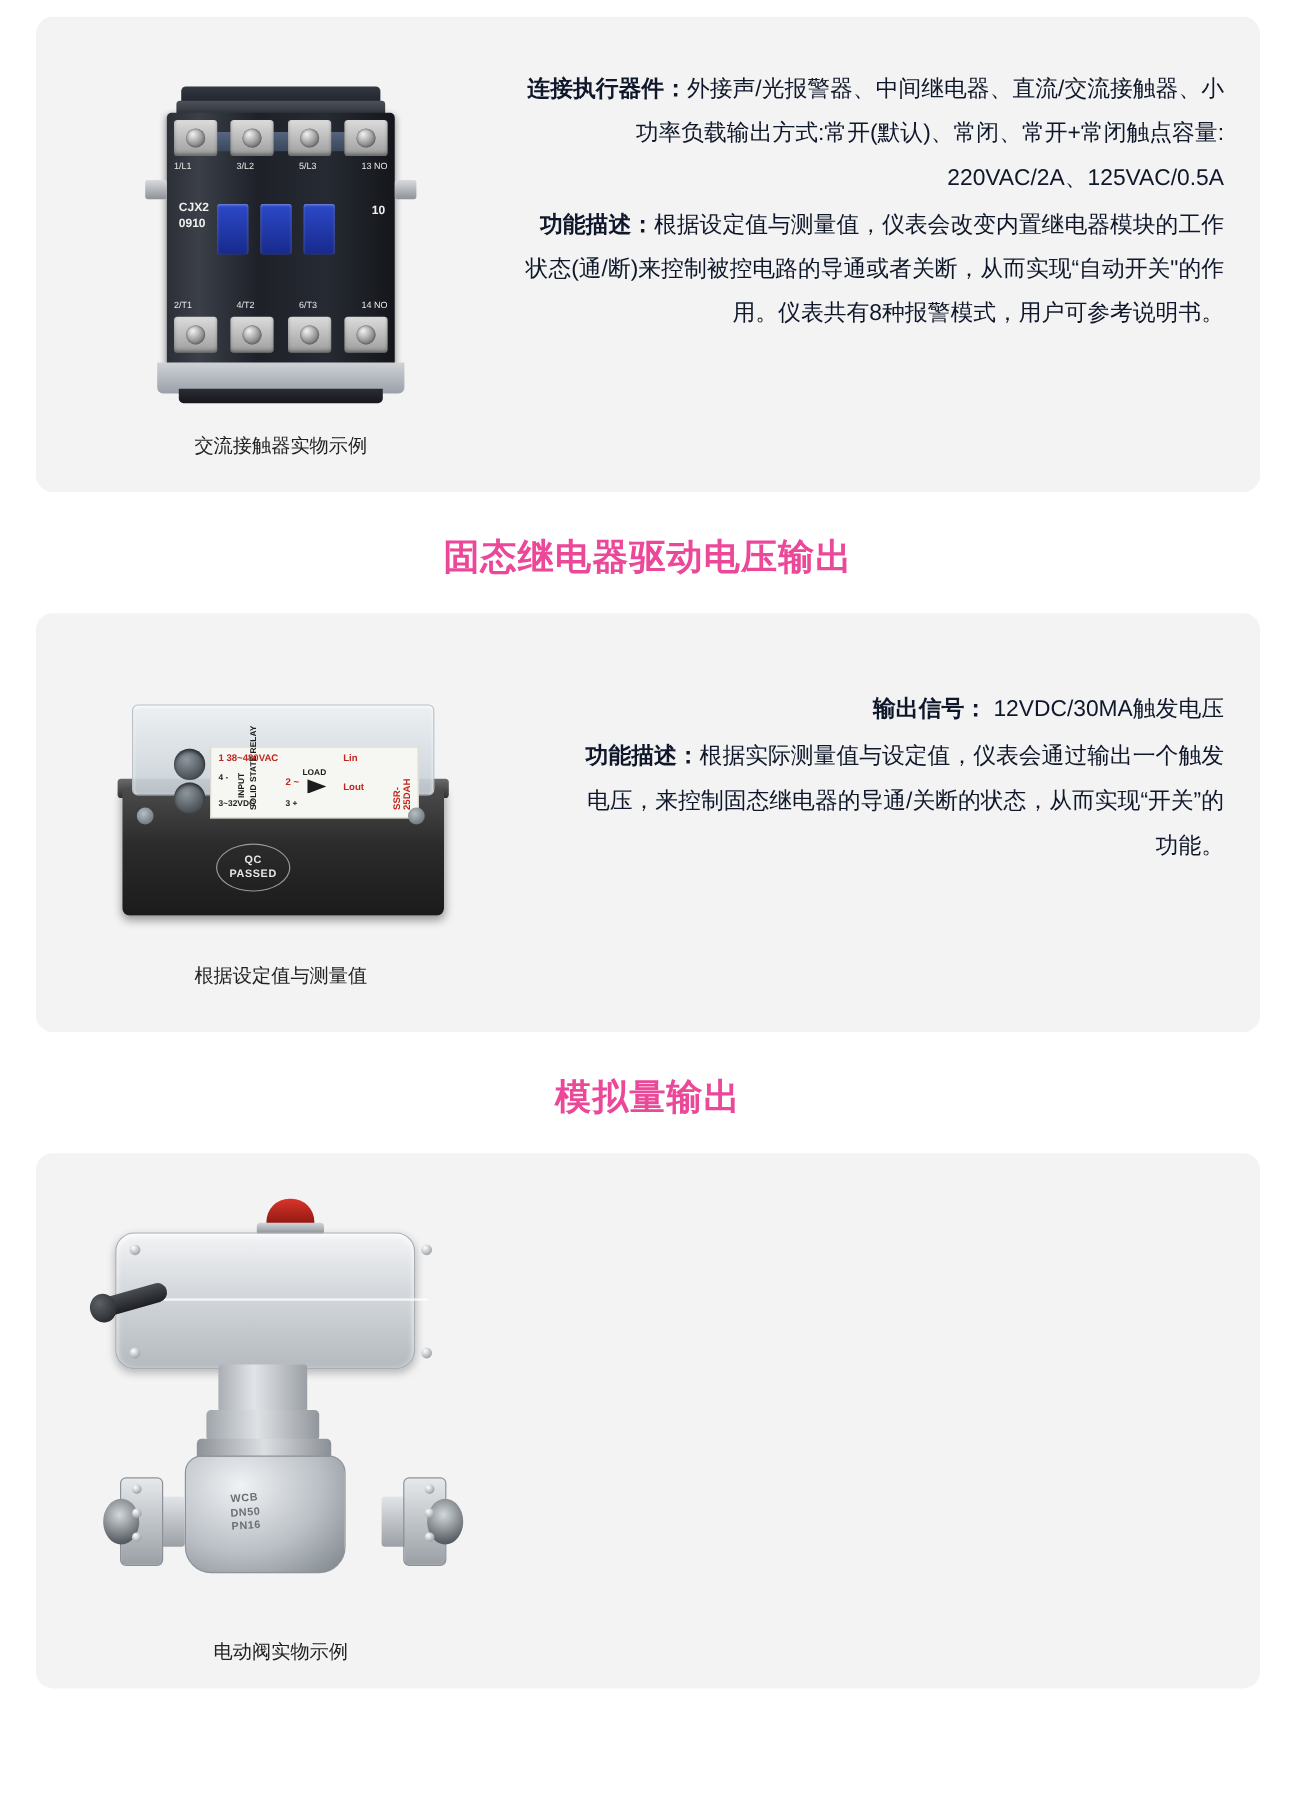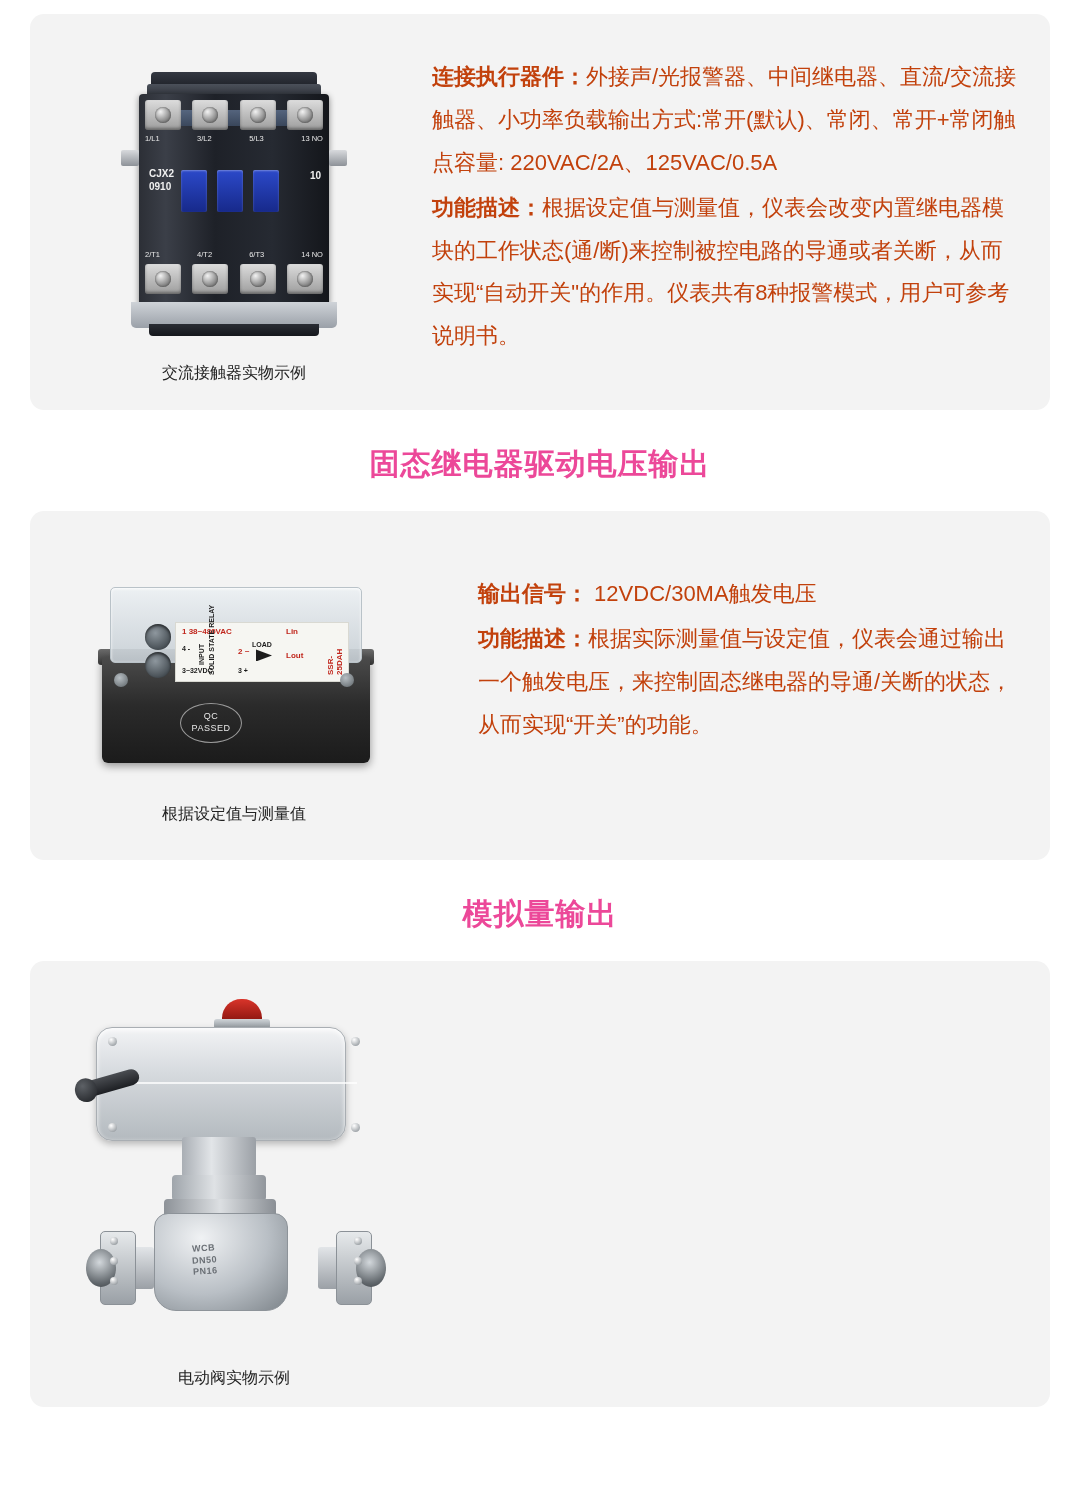--- a/index.html
+++ b/index.html
@@ -56,25 +56,25 @@
     color: #222;
     margin-top: 12px;
     text-align: center;
     line-height: 1.4;
   }
   .card-body {
     flex: 1 1 auto;
     padding: 8px 6px 6px 18px;
   }
   .para {
-    font-size: 22px;
+    font-size: 19px;
     line-height: 1.95;
-    color: #c2410c;
+    color: #0f172a;
     margin: 0 0 2px 0;
-    text-align: left;
+    text-align: right;
   }
   .para .lbl {
     font-weight: 700;
   }
 
   
   .card.c1 { padding-top: 26px; padding-bottom: 26px; }
   .card.c1 .card-body { padding-top: 16px; }
   .card.c2 { padding-top: 34px; padding-bottom: 34px; }
   .card.c2 .card-body { padding-top: 28px; padding-left: 64px; }
@@ -285,21 +285,21 @@
     left: 96px; top: 142px;
     width: 62px; height: 40px;
     border-radius: 50%;
     border: 1px solid #9a9a9a;
     color: #e8e8e8;
     font-size: 9px;
     text-align: center;
     line-height: 1.25;
     padding-top: 7px;
     box-sizing: border-box;
-    font-weight: 400;
+    font-weight: 700;
     letter-spacing: .5px;
   }
   .ssr-screwhole {
     position: absolute;
     width: 14px; height: 14px;
     border-radius: 50%;
     background: radial-gradient(circle at 40% 35%, #b7bec3, #5c6367);
   }
   .ssr-screwhole.s1 { left: 30px; top: 112px; }
   .ssr-screwhole.s2 { right: 30px; top: 112px; }

